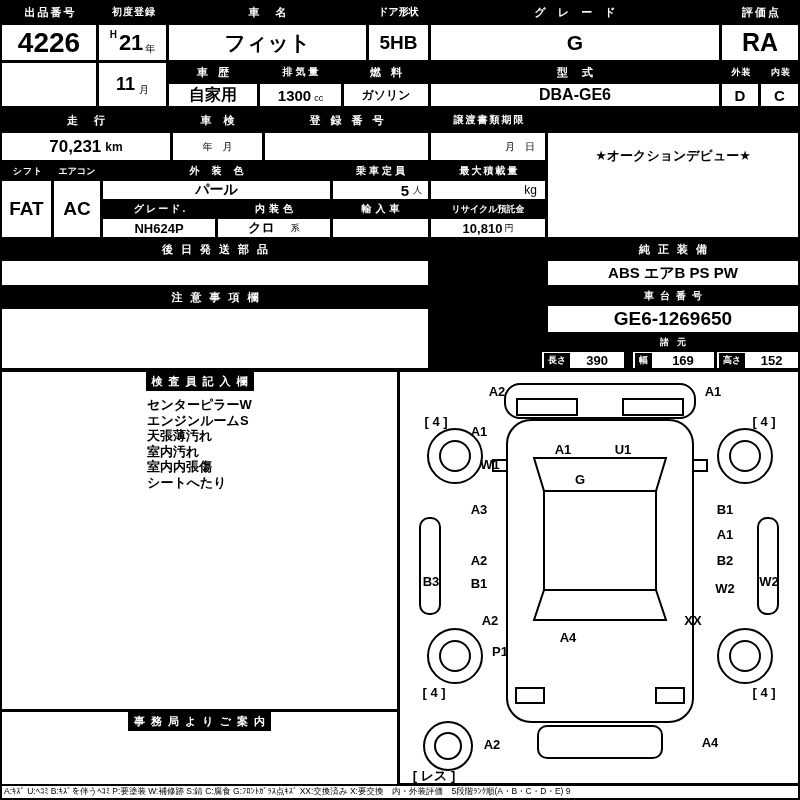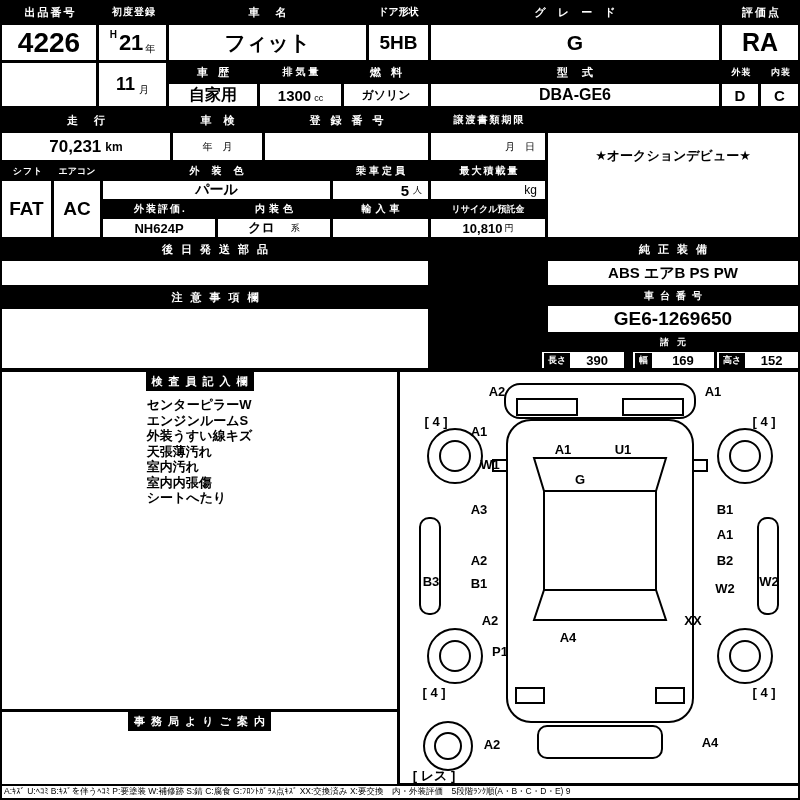--- a/index.html
+++ b/index.html
@@ -103,21 +103,21 @@
     <span style="font-size:15px;font-weight:bold">5</span>
     <span style="font-size:9px;margin-left:4px;align-self:flex-end;margin-bottom:2px">人</span>
   </div>
 
   <div class="c h" style="left:431px;top:163px;width:114px;height:16px;font-size:10px;letter-spacing:2px">最大積載量</div>
   <div class="c" style="left:431px;top:181px;width:114px;height:18px;justify-content:flex-end;padding-right:8px">
     <span style="font-size:13px;font-weight:bold"></span>
     <span style="font-size:12px;margin-left:16px">kg</span>
   </div>
 
-  <div class="c h" style="left:103px;top:201px;width:112px;height:16px;font-size:10px;letter-spacing:2px">外装評価.</div>
+  <div class="c h" style="left:103px;top:201px;width:112px;height:16px;font-size:10px;letter-spacing:2px">グレード.</div>
   <div class="c v" style="left:103px;top:219px;width:112px;height:18px;font-size:13px">NH624P</div>
 
   <div class="c h" style="left:218px;top:201px;width:112px;height:16px;font-size:10px;letter-spacing:4px;text-indent:4px">内装色</div>
   <div class="c" style="left:218px;top:219px;width:112px;height:18px">
     <span style="font-size:13px;font-weight:bold">クロ</span>
     <span style="font-size:9px;margin-left:16px">系</span>
   </div>
 
   <div class="c h" style="left:333px;top:201px;width:95px;height:16px;font-size:10px;letter-spacing:4px;text-indent:4px">輸入車</div>
   <div class="c" style="left:333px;top:219px;width:95px;height:18px"></div>
@@ -153,21 +153,20 @@
   <div class="c" style="left:717px;top:352px;width:81px;height:16px;justify-content:flex-start">
     <span class="chip">高さ</span>
     <span class="specval">152</span>
   </div>
 
   <div class="c colbox" style="left:2px;top:372px;width:395px;height:337px">
     <div class="ihdr">検査員記入欄</div>
     <div class="notes">
         <div>センターピラーW</div>
         <div>エンジンルームS</div>
-        <div>外装うすい線キズ</div>
         <div>天張薄汚れ</div>
         <div>室内汚れ</div>
         <div>室内内張傷</div>
         <div>シートへたり</div>
       </div>
   </div>
 
   <div class="c colbox" style="left:2px;top:712px;width:395px;height:72px">
     <div class="ihdr">事務局よりご案内</div>
   </div>

